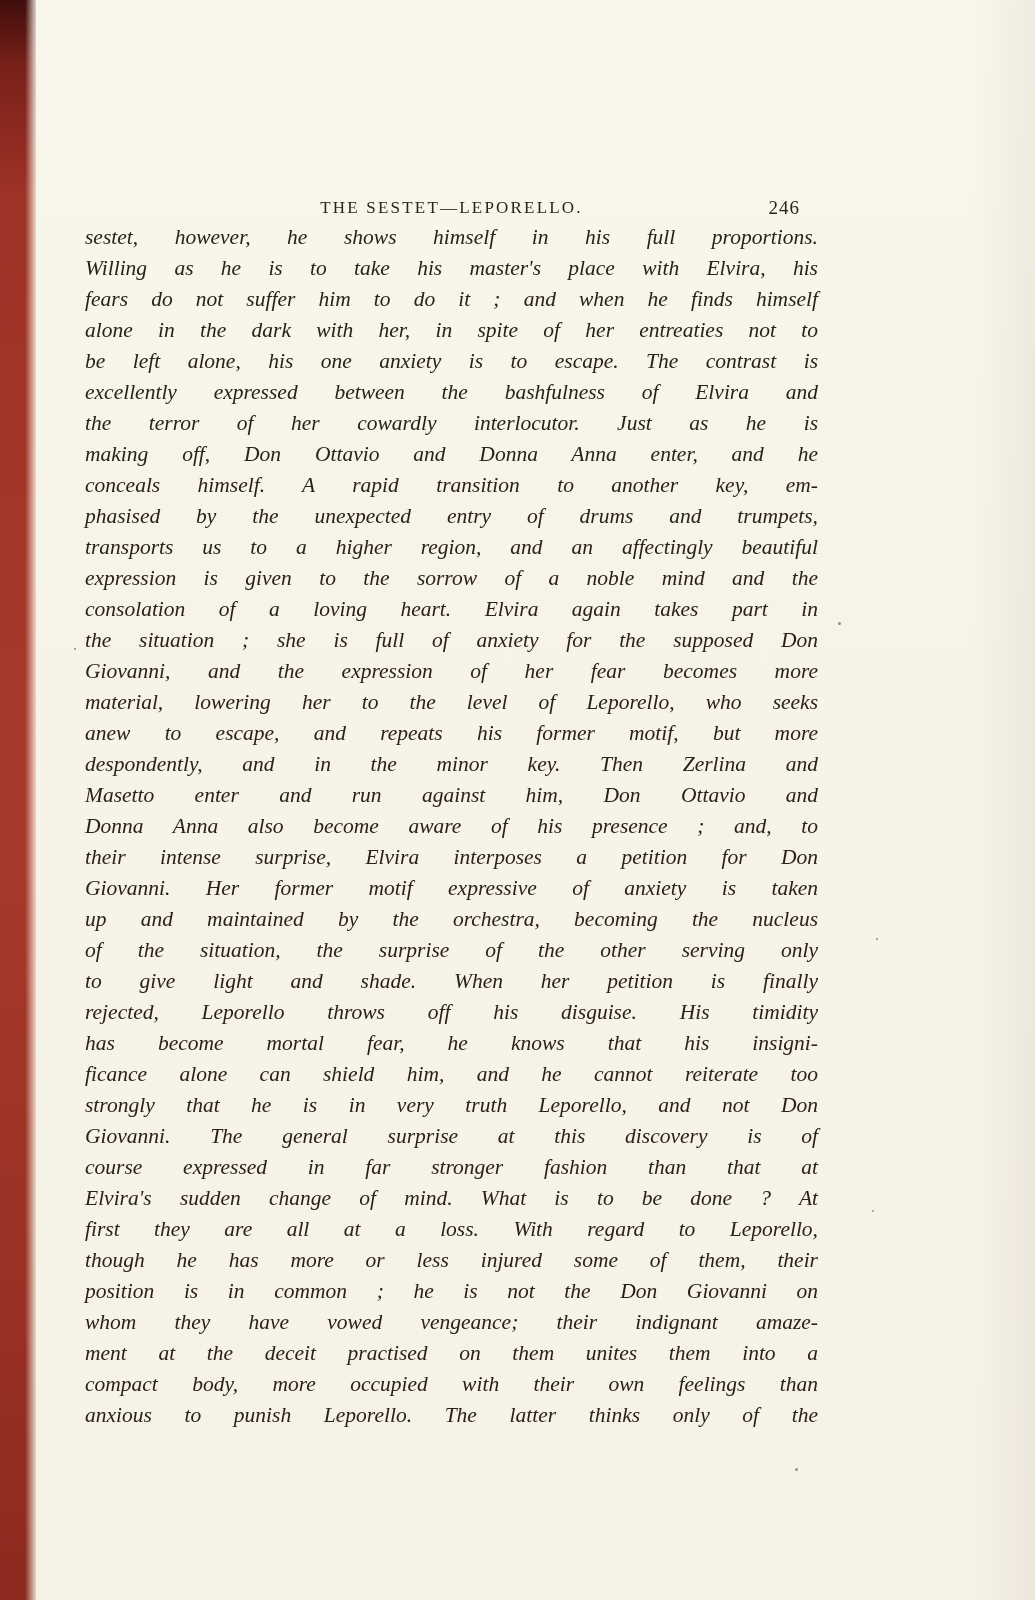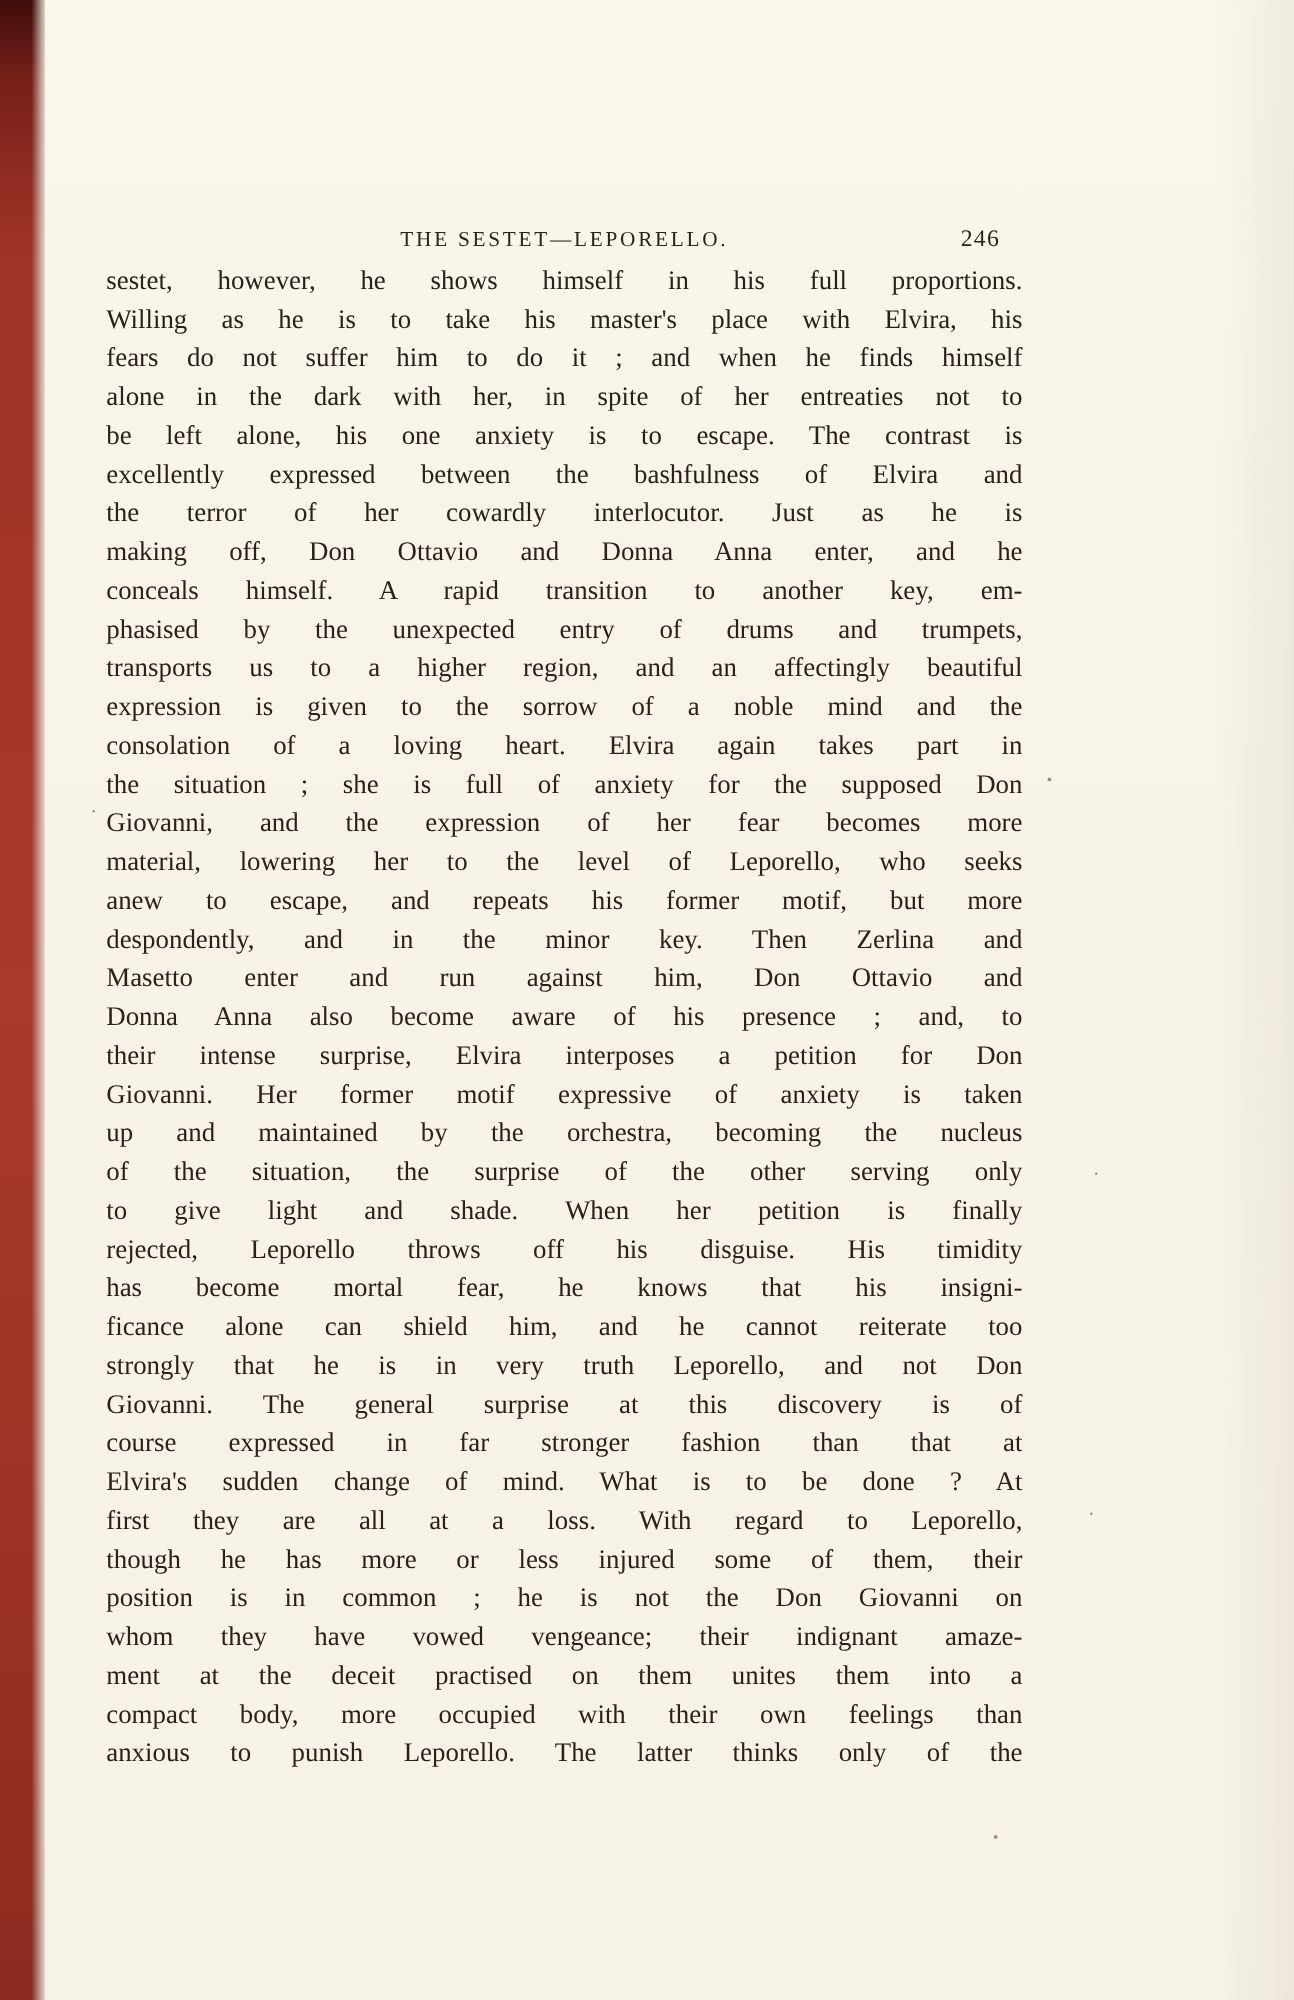--- a/index.html
+++ b/index.html
@@ -31,21 +31,21 @@
   }
   .content {
     position: absolute;
     left: 85px;
     width: 733px;
     top: 0;
     height: 100%;
   }
   .page-header {
     position: absolute;
-    top: 182px;
+    top: 198px;
     left: 0;
     width: 100%;
     height: 26px;
   }
   .header-title {
     display: block;
     text-align: center;
     font-size: 17px;
     letter-spacing: 2.2px;
     color: #2b241d;
@@ -54,30 +54,31 @@
   .page-number {
     position: absolute;
     right: 18px;
     top: -1px;
     font-size: 19px;
     letter-spacing: 1px;
     color: #2b241d;
   }
   .body-text {
     position: absolute;
-    top: 209px;
+    top: 222px;
     left: 0;
     width: 100%;
     font-size: 21.5px;
     line-height: 31px;
     color: #29221b;
     text-align: justify;
     text-align-last: justify;
     white-space: pre-line;
     word-spacing: 1.5px;
+    font-style: italic;
   }
   .speck {
     position: absolute;
     width: 3px;
     height: 3px;
     border-radius: 50%;
     background: rgba(70,58,45,0.55);
   }
   .speck.s1 { left: 838px; top: 622px; }
   .speck.s2 { left: 74px;  top: 648px; width: 2px; height: 2px; }

